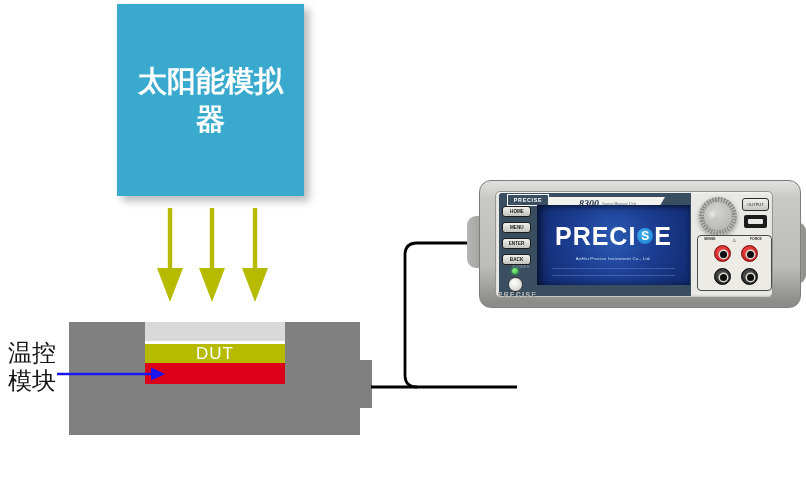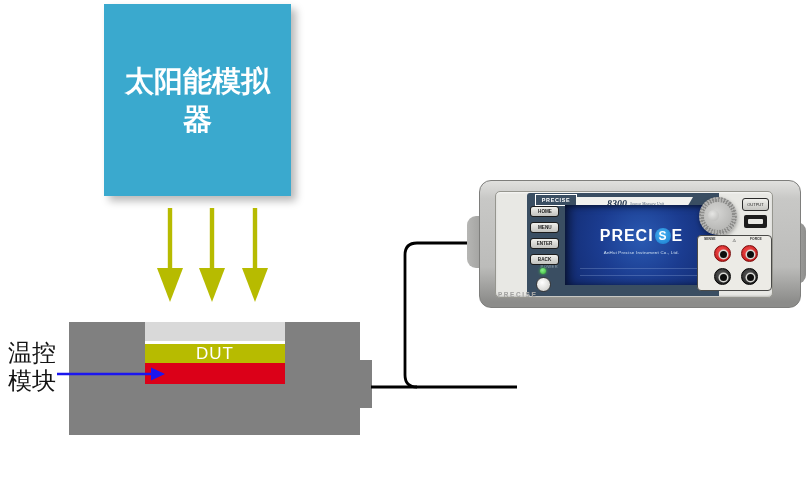--- a/index.html
+++ b/index.html
@@ -4,21 +4,21 @@
 <style>
   html,body{margin:0;padding:0;background:#fff;}
   #canvas{
     position:relative;width:806px;height:482px;background:#fff;overflow:hidden;
     font-family:"Liberation Sans","DejaVu Sans",sans-serif;
   }
   .abs{position:absolute;}
 
   
   .solar-box{
-    left:104px;top:4px;width:187px;height:192px;
+    left:117px;top:4px;width:187px;height:192px;
     background:var(--cyan);
     box-shadow:5px 5px 8px rgba(0,0,0,.28);
     display:flex;align-items:center;justify-content:center;text-align:center;
     color:#fff;font-weight:bold;font-size:29px;line-height:38px;
     padding:0 16px;box-sizing:border-box;
   }
 
   
   .light-arrows{left:150px;top:206px;width:120px;height:100px;}
   .light-arrows polygon,.light-arrows rect{fill:var(--yellow);}
@@ -64,21 +64,21 @@
   .smu-bump-l{left:12px;top:38px;width:22px;height:52px;border-radius:9px;
     background:linear-gradient(90deg,#b6b6b4,#989896);}
   .smu-bump-r{left:332px;top:44px;width:19px;height:62px;border-radius:9px;
     background:linear-gradient(90deg,#b6b6b4,#8e8e8c);}
   .smu-case{left:24px;top:2px;width:322px;height:128px;border-radius:12px;
     background:linear-gradient(180deg,#e0e0de 0%,#c8c8c6 14%,#bcbcba 68%,#8c8c8a 96%);
     border:1px solid #7e7e7c;box-sizing:border-box;}
   .smu-panel{left:40px;top:13px;width:278px;height:107px;border-radius:5px;
     background:#e8e8e4;border:1px solid #96968f;box-sizing:border-box;
     box-shadow:inset 0 1px 2px rgba(255,255,255,.7), inset 0 -1px 2px rgba(0,0,0,.2);}
-  .smu-navy{left:44px;top:15px;width:192px;height:103px;background:var(--navy);border-radius:3px 0 0 3px;margin-left:28px;}
+  .smu-navy{left:44px;top:15px;width:192px;height:103px;background:var(--navy);border-radius:3px 0 0 3px;}
   .smu-logo-box{left:8px;top:1px;width:40px;height:10px;border:1px solid #fff;
     display:flex;align-items:center;justify-content:center;}
   .smu-logo-box span{font-size:8px;font-weight:bold;color:#fff;letter-spacing:1px;
     transform:scale(.68);white-space:nowrap;}
   .smu-strip{left:49px;top:4px;width:117px;height:12px;background:#f2f2ee;
     clip-path:polygon(0 0,100% 0,94% 100%,0 100%);
     display:flex;align-items:center;justify-content:center;gap:3px;}
   .smu-model{font-family:"Liberation Serif","DejaVu Serif",serif;font-style:italic;
     font-weight:bold;font-size:10px;color:#24364e;}
   .smu-model-sub{font-family:"Liberation Serif","DejaVu Serif",serif;font-style:italic;
@@ -91,21 +91,21 @@
     letter-spacing:1px;transform:scale(.5);transform-origin:center;}
   .smu-led{left:13px;top:75px;width:6px;height:6px;border-radius:50%;
     background:radial-gradient(circle at 40% 35%,#8af08a,#34b834);box-shadow:0 0 3px #4ad84a;}
   .smu-power-btn{left:9px;top:84px;width:15px;height:15px;border-radius:50%;
     background:radial-gradient(circle at 40% 35%,#ffffff,#c8c8c4);border:1px solid #3a3a3a;box-sizing:border-box;}
   .smu-screen{left:38px;top:12px;width:153px;height:80px;
     background:radial-gradient(circle at 50% 42%,#2a5ab2 0%,#1b3c90 48%,#122a6e 100%);
     box-shadow:inset 5px 0 8px rgba(0,0,0,.45), inset 0 2px 4px rgba(0,0,0,.35);
     display:flex;flex-direction:column;align-items:center;justify-content:center;}
   .smu-screen-logo{display:flex;align-items:center;margin-top:-6px;}
-  .smu-screen-logo .t{color:#fff;font-weight:bold;font-size:16px;letter-spacing:1px;}
+  .smu-screen-logo .t{color:#fff;font-weight:bold;font-size:25px;letter-spacing:1px;}
   .smu-screen-logo .s{width:16px;height:16px;border-radius:50%;margin:0 1px;
     background:radial-gradient(circle at 45% 40%,#4ab4f4,#1478cc);
     color:#fff;font-weight:bold;font-size:12px;display:flex;align-items:center;justify-content:center;}
   .smu-screen-sub{font-size:8px;color:#cfe0f2;letter-spacing:.4px;margin-top:3px;
     transform:scale(.55);white-space:nowrap;}
   .smu-screen-line{position:absolute;left:10%;width:80%;height:1px;background:rgba(180,205,240,.25);}
   .smu-knob{left:244px;top:19px;width:38px;height:38px;border-radius:50%;
     background:repeating-conic-gradient(#8e8e8c 0 5deg,#b2b2b0 5deg 10deg);
     box-shadow:0 2px 4px rgba(0,0,0,.35);}
   .smu-knob-inner{position:absolute;left:5px;top:5px;width:28px;height:28px;border-radius:50%;

